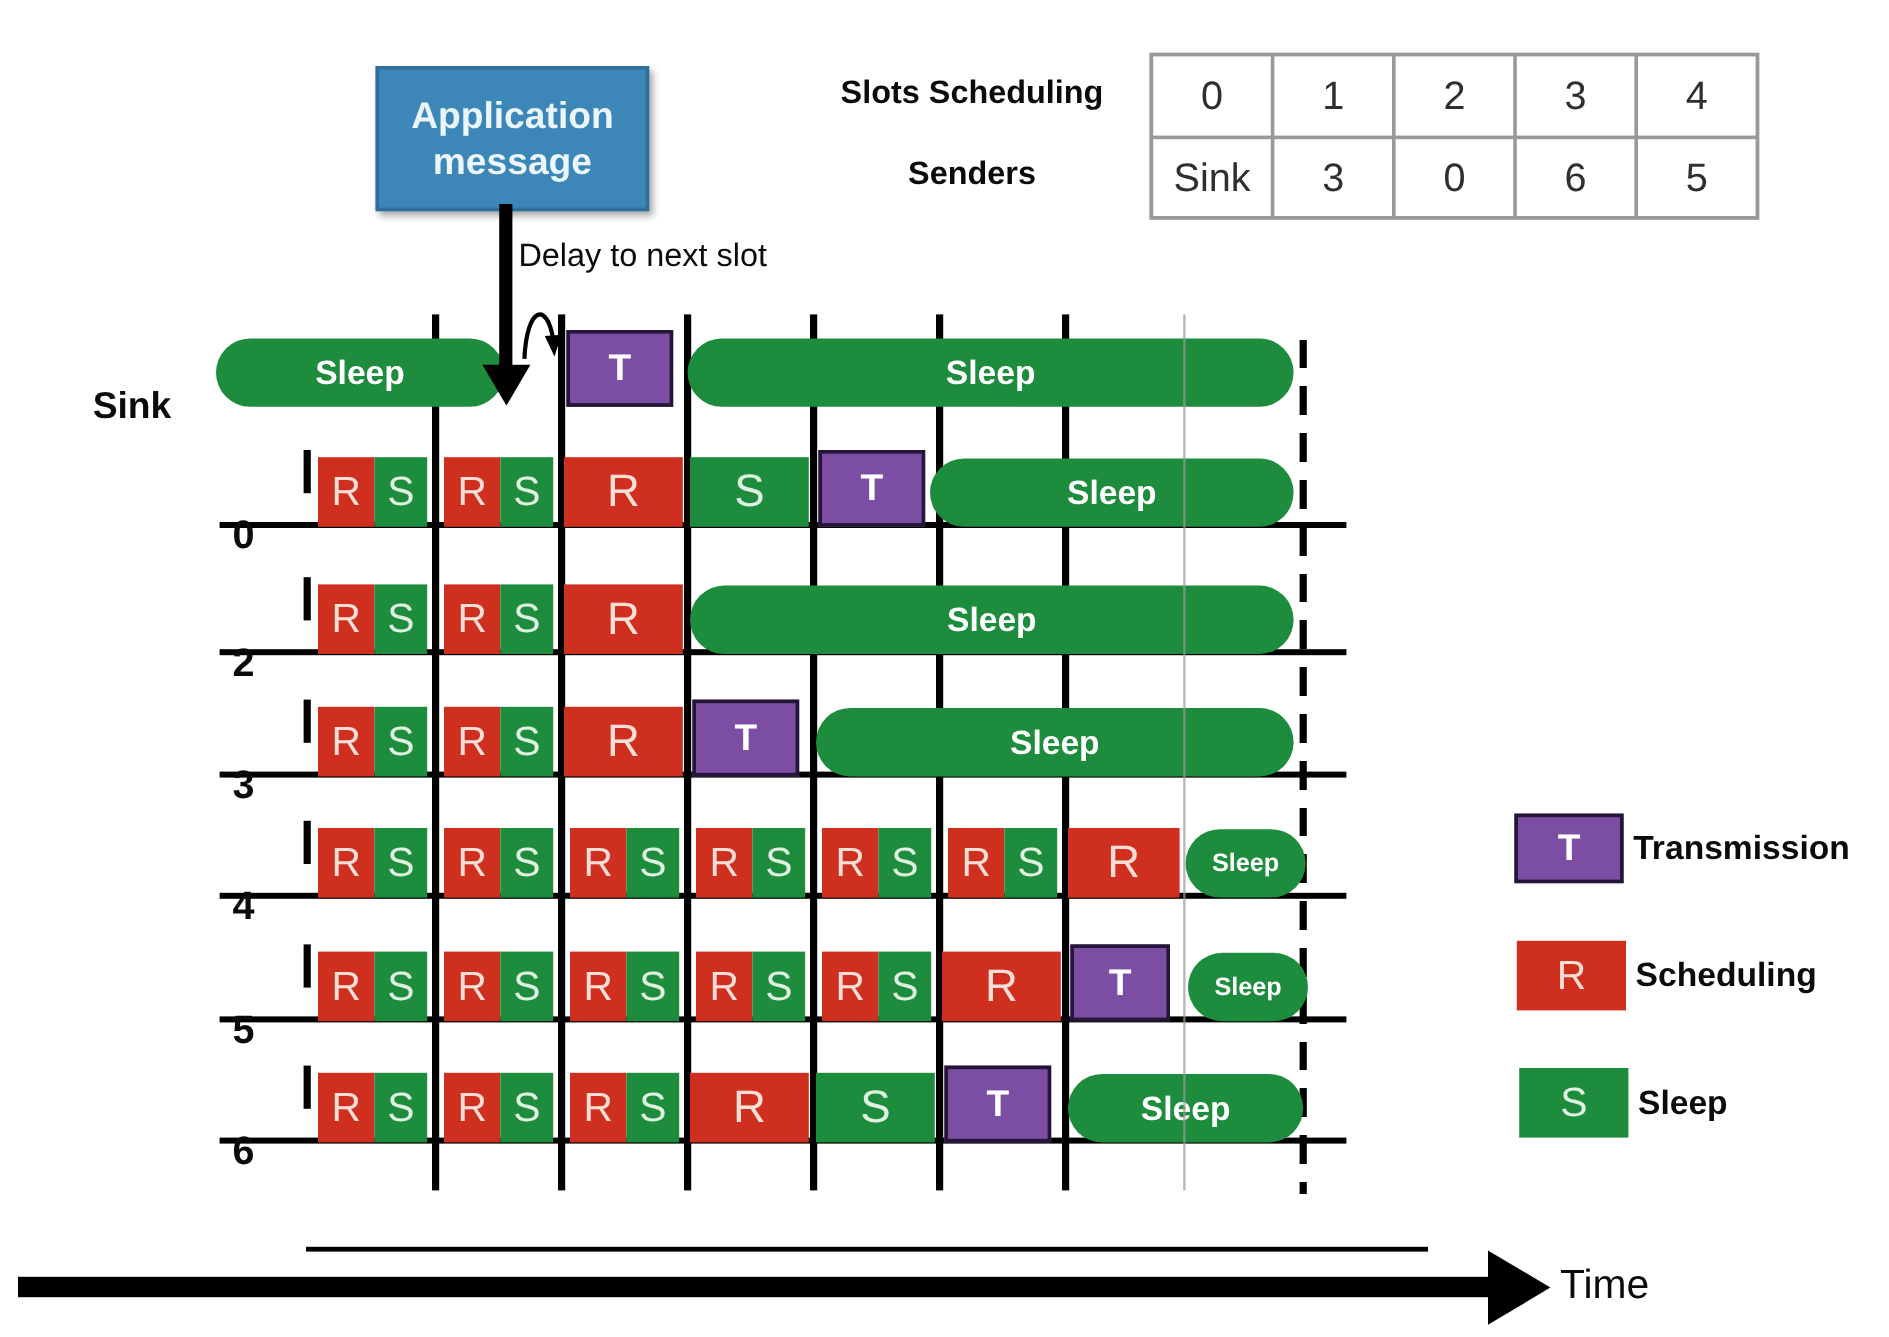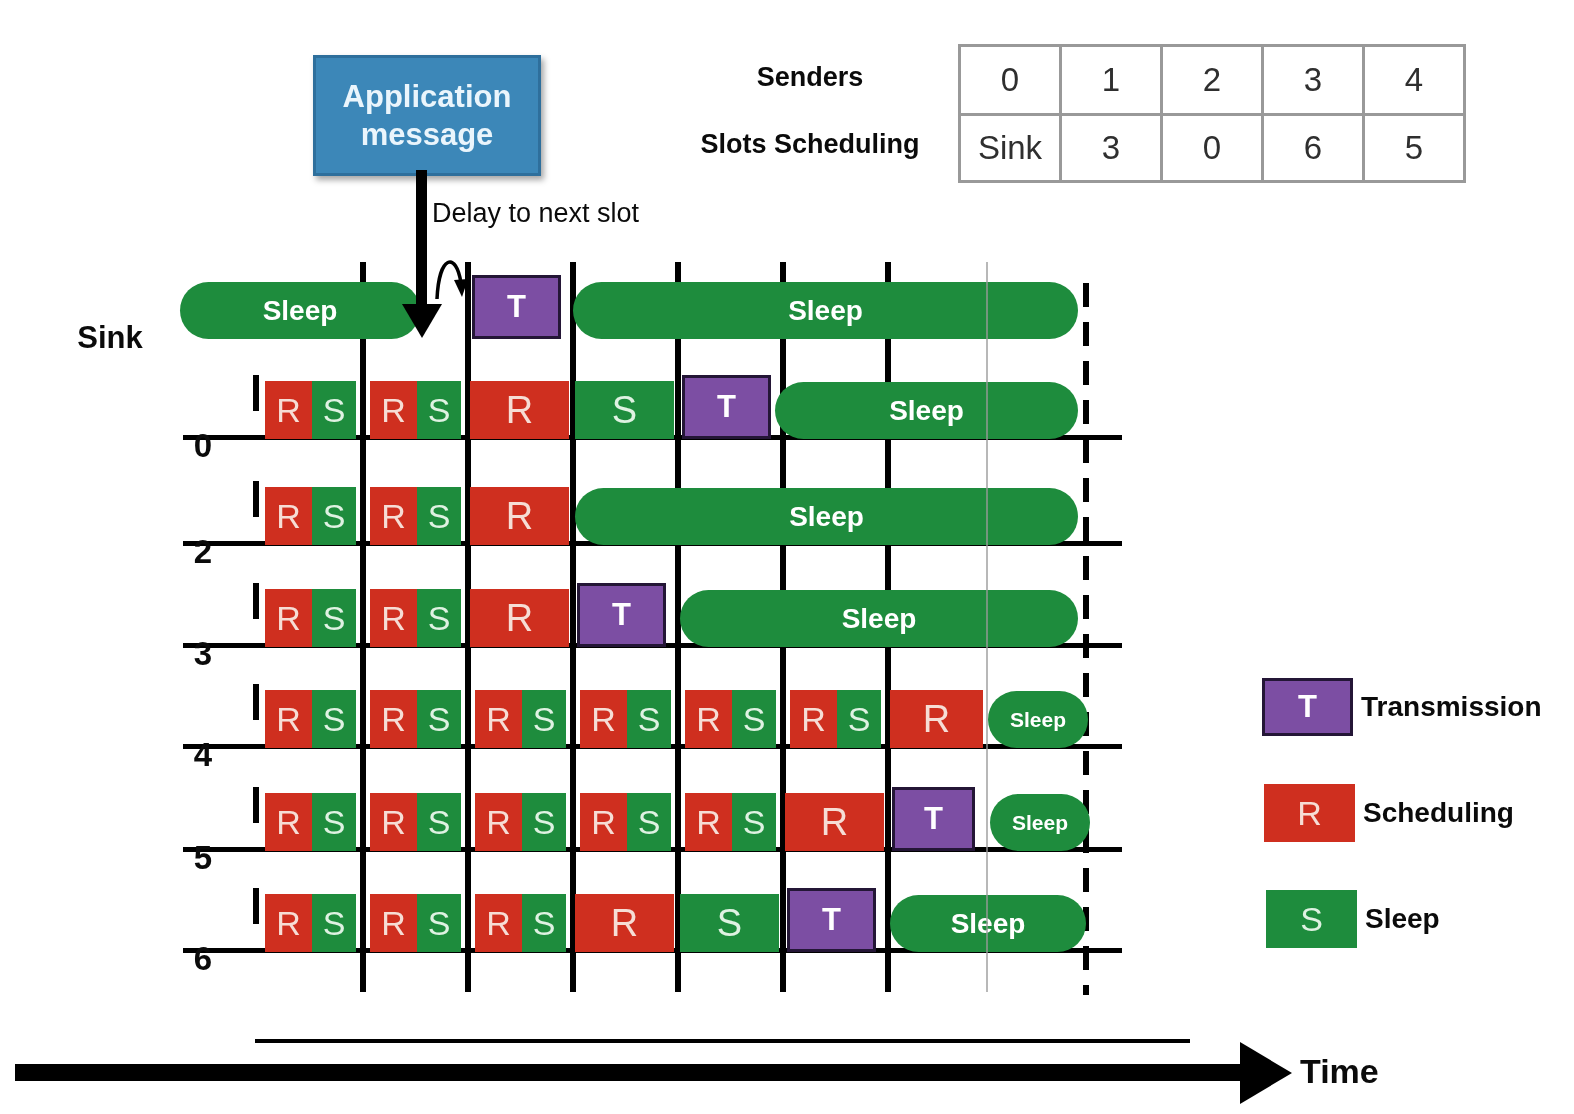--- a/index.html
+++ b/index.html
@@ -46,43 +46,43 @@
          font-size:33px;color:#2f2f2f;}
   
   .leg-item{position:absolute;display:flex;align-items:center;z-index:30;}
   .leg-box{width:91px;height:58px;display:flex;align-items:center;justify-content:center;box-sizing:border-box;}
   .leg-label{font-weight:bold;font-size:28px;color:#0b0b0b;margin-left:8px;white-space:nowrap;}
   
   .thinline{position:absolute;left:255px;top:1039px;width:935px;height:4px;background:#000;}
   .timeshaft{position:absolute;left:15px;top:1064px;width:1225px;height:17px;background:#000;}
   .timehead{position:absolute;left:1240px;top:1042px;width:0;height:0;
          border-top:31px solid transparent;border-bottom:31px solid transparent;border-left:52px solid #000;}
-  .timelabel{position:absolute;left:1300px;top:1052px;font-weight:bold;font-size:34px;color:#0b0b0b;}
+  .timelabel{position:absolute;left:1300px;top:1052px;font-weight:normal;font-size:34px;color:#0b0b0b;}
   svg.curve{position:absolute;left:425px;top:245px;z-index:32;overflow:visible;}
 </style>
 </head>
 <body>
 
 <div id="canvas">
 
   <div class="appbox">
     <div>Application</div>
     <div>message</div>
   </div>
   <div class="bigarrow-shaft"></div>
   <div class="bigarrow-head"></div>
   <div class="delaytext">Delay to next slot</div>
   <svg class="curve" width="50" height="60">
     <path d="M 12 54 C 14 10, 31 6, 36 38" fill="none" stroke="#000" stroke-width="3.5"></path>
     <polygon points="29,35 43,34 37,52" fill="#000"></polygon>
   </svg>
 
   <div class="tbl-labels">
+    <div>Slots Scheduling</div>
     <div>Senders</div>
-    <div>Slots Scheduling</div>
   </div>
   <div class="sched">
     <div class="cell">0</div>
     <div class="cell">1</div>
     <div class="cell">2</div>
     <div class="cell">3</div>
     <div class="cell">4</div>
     <div class="cell">Sink</div>
     <div class="cell">3</div>
     <div class="cell">0</div>

